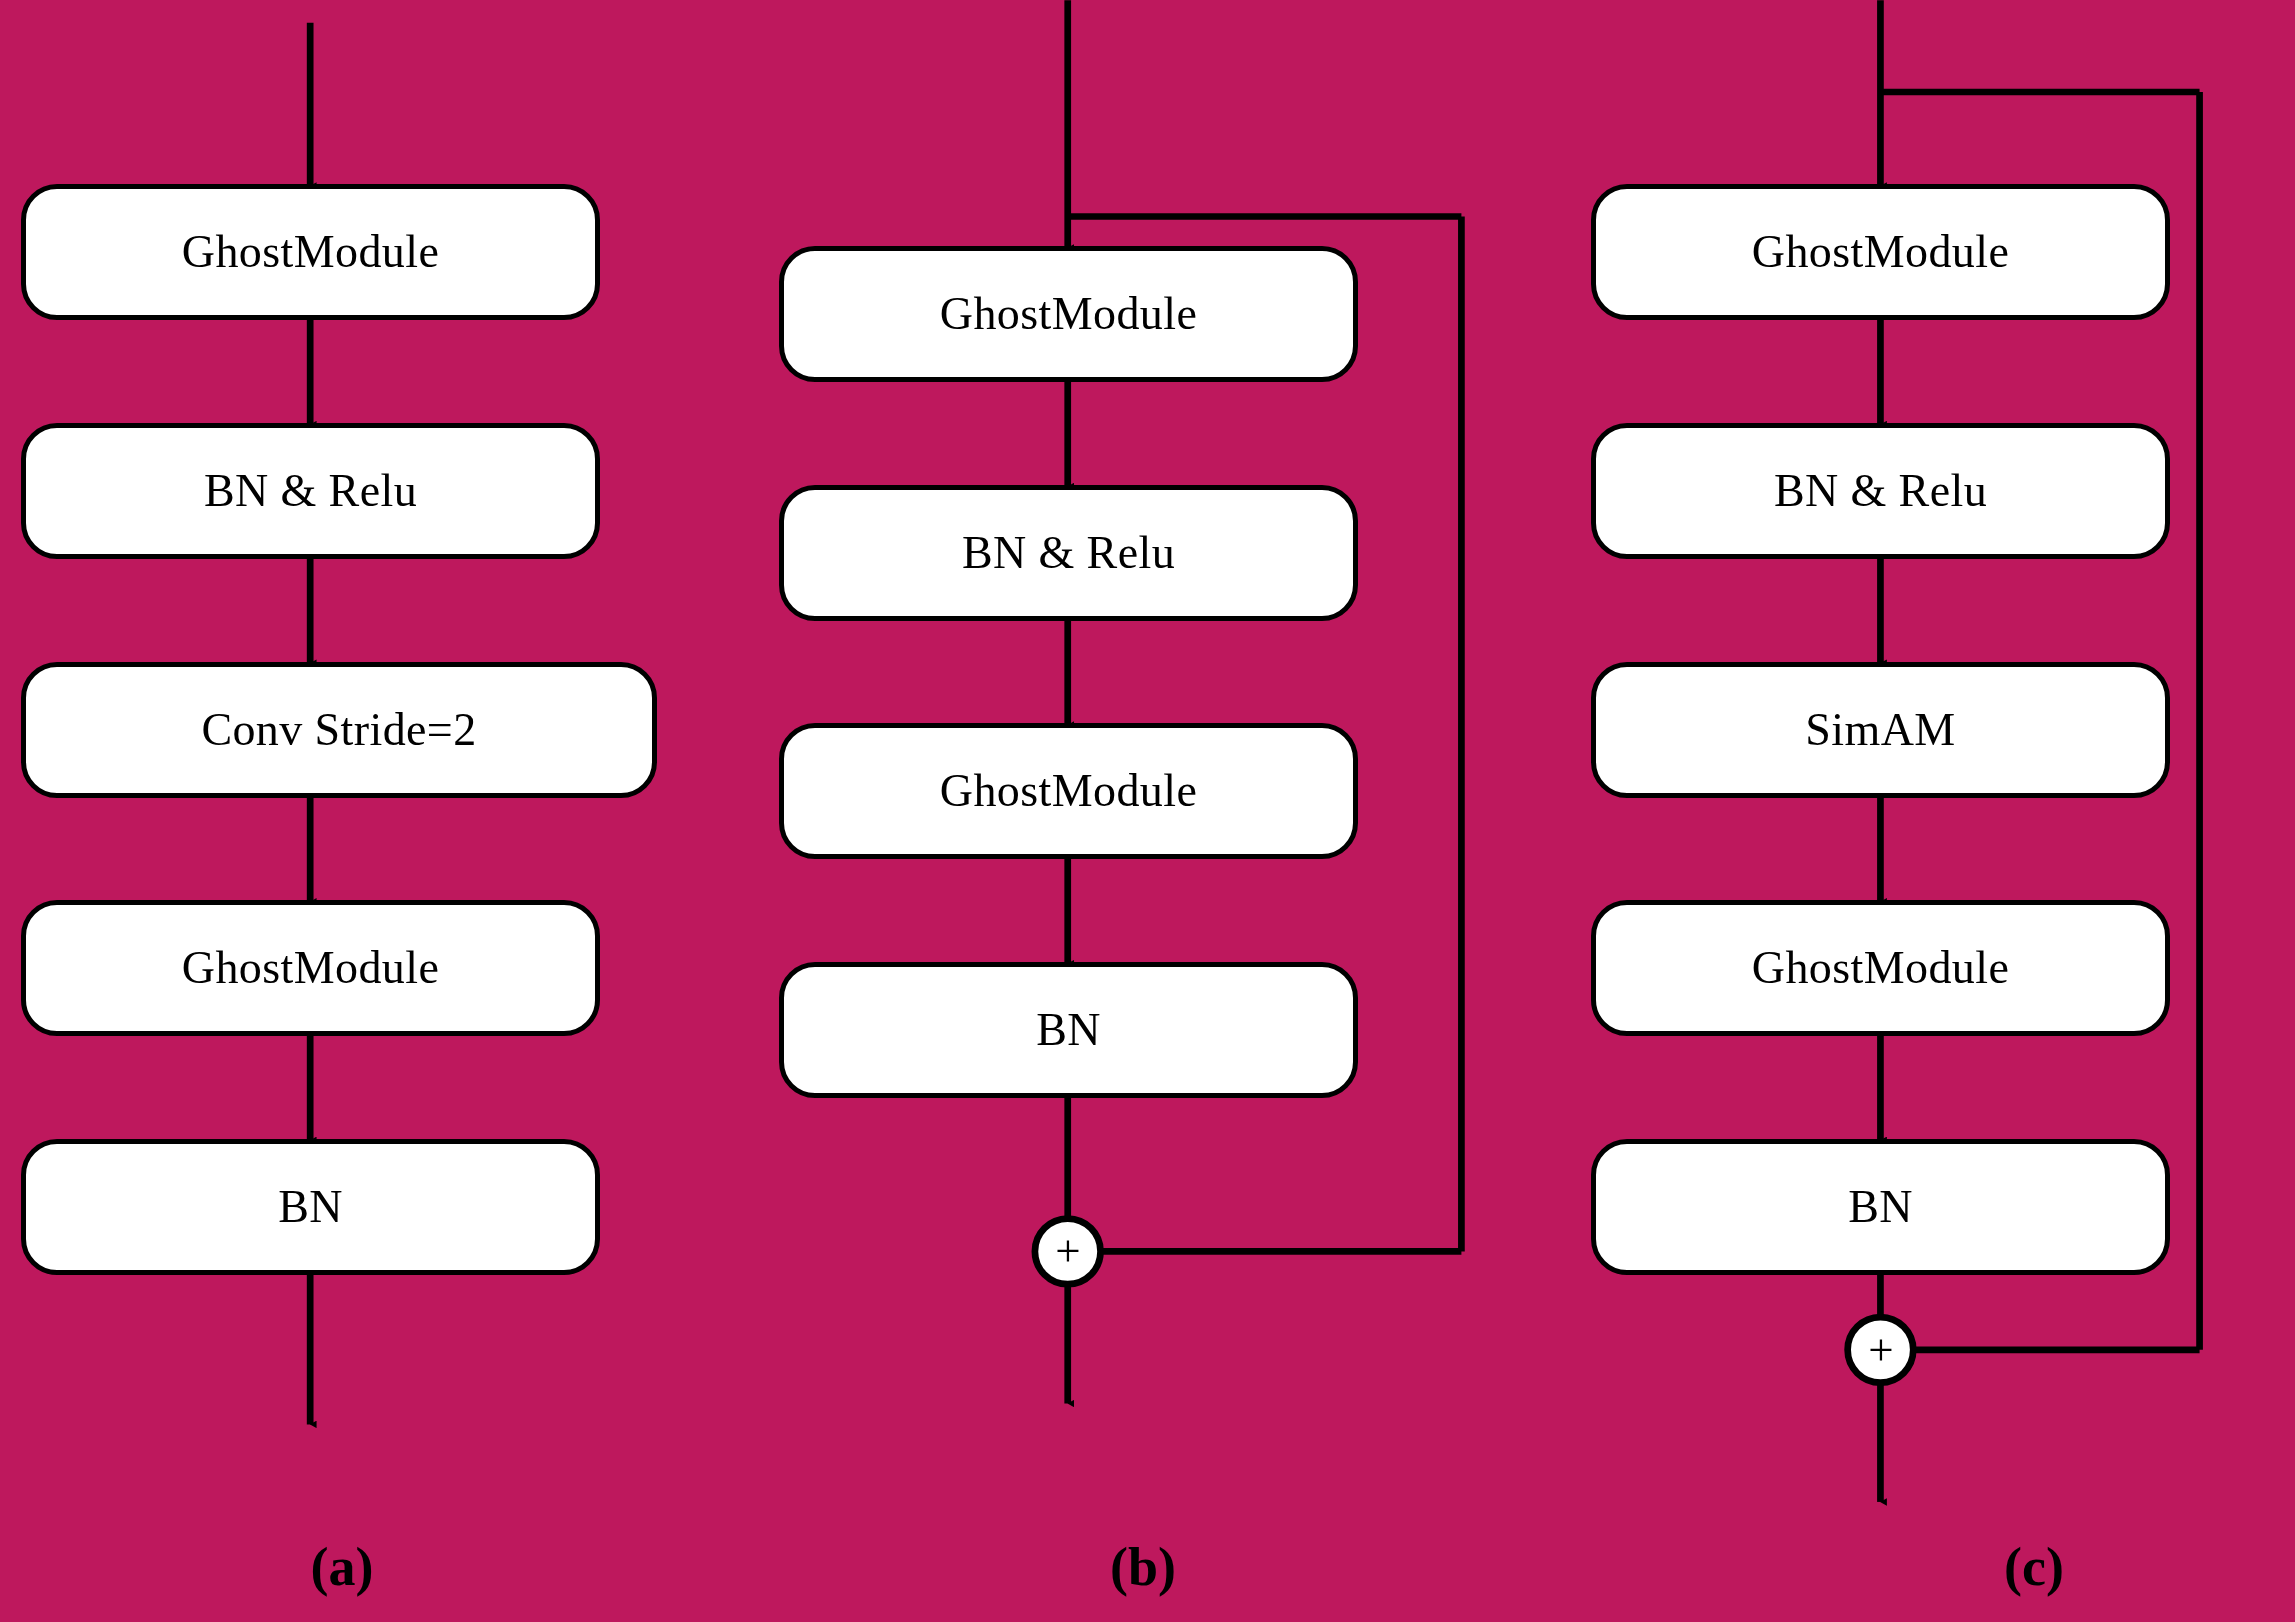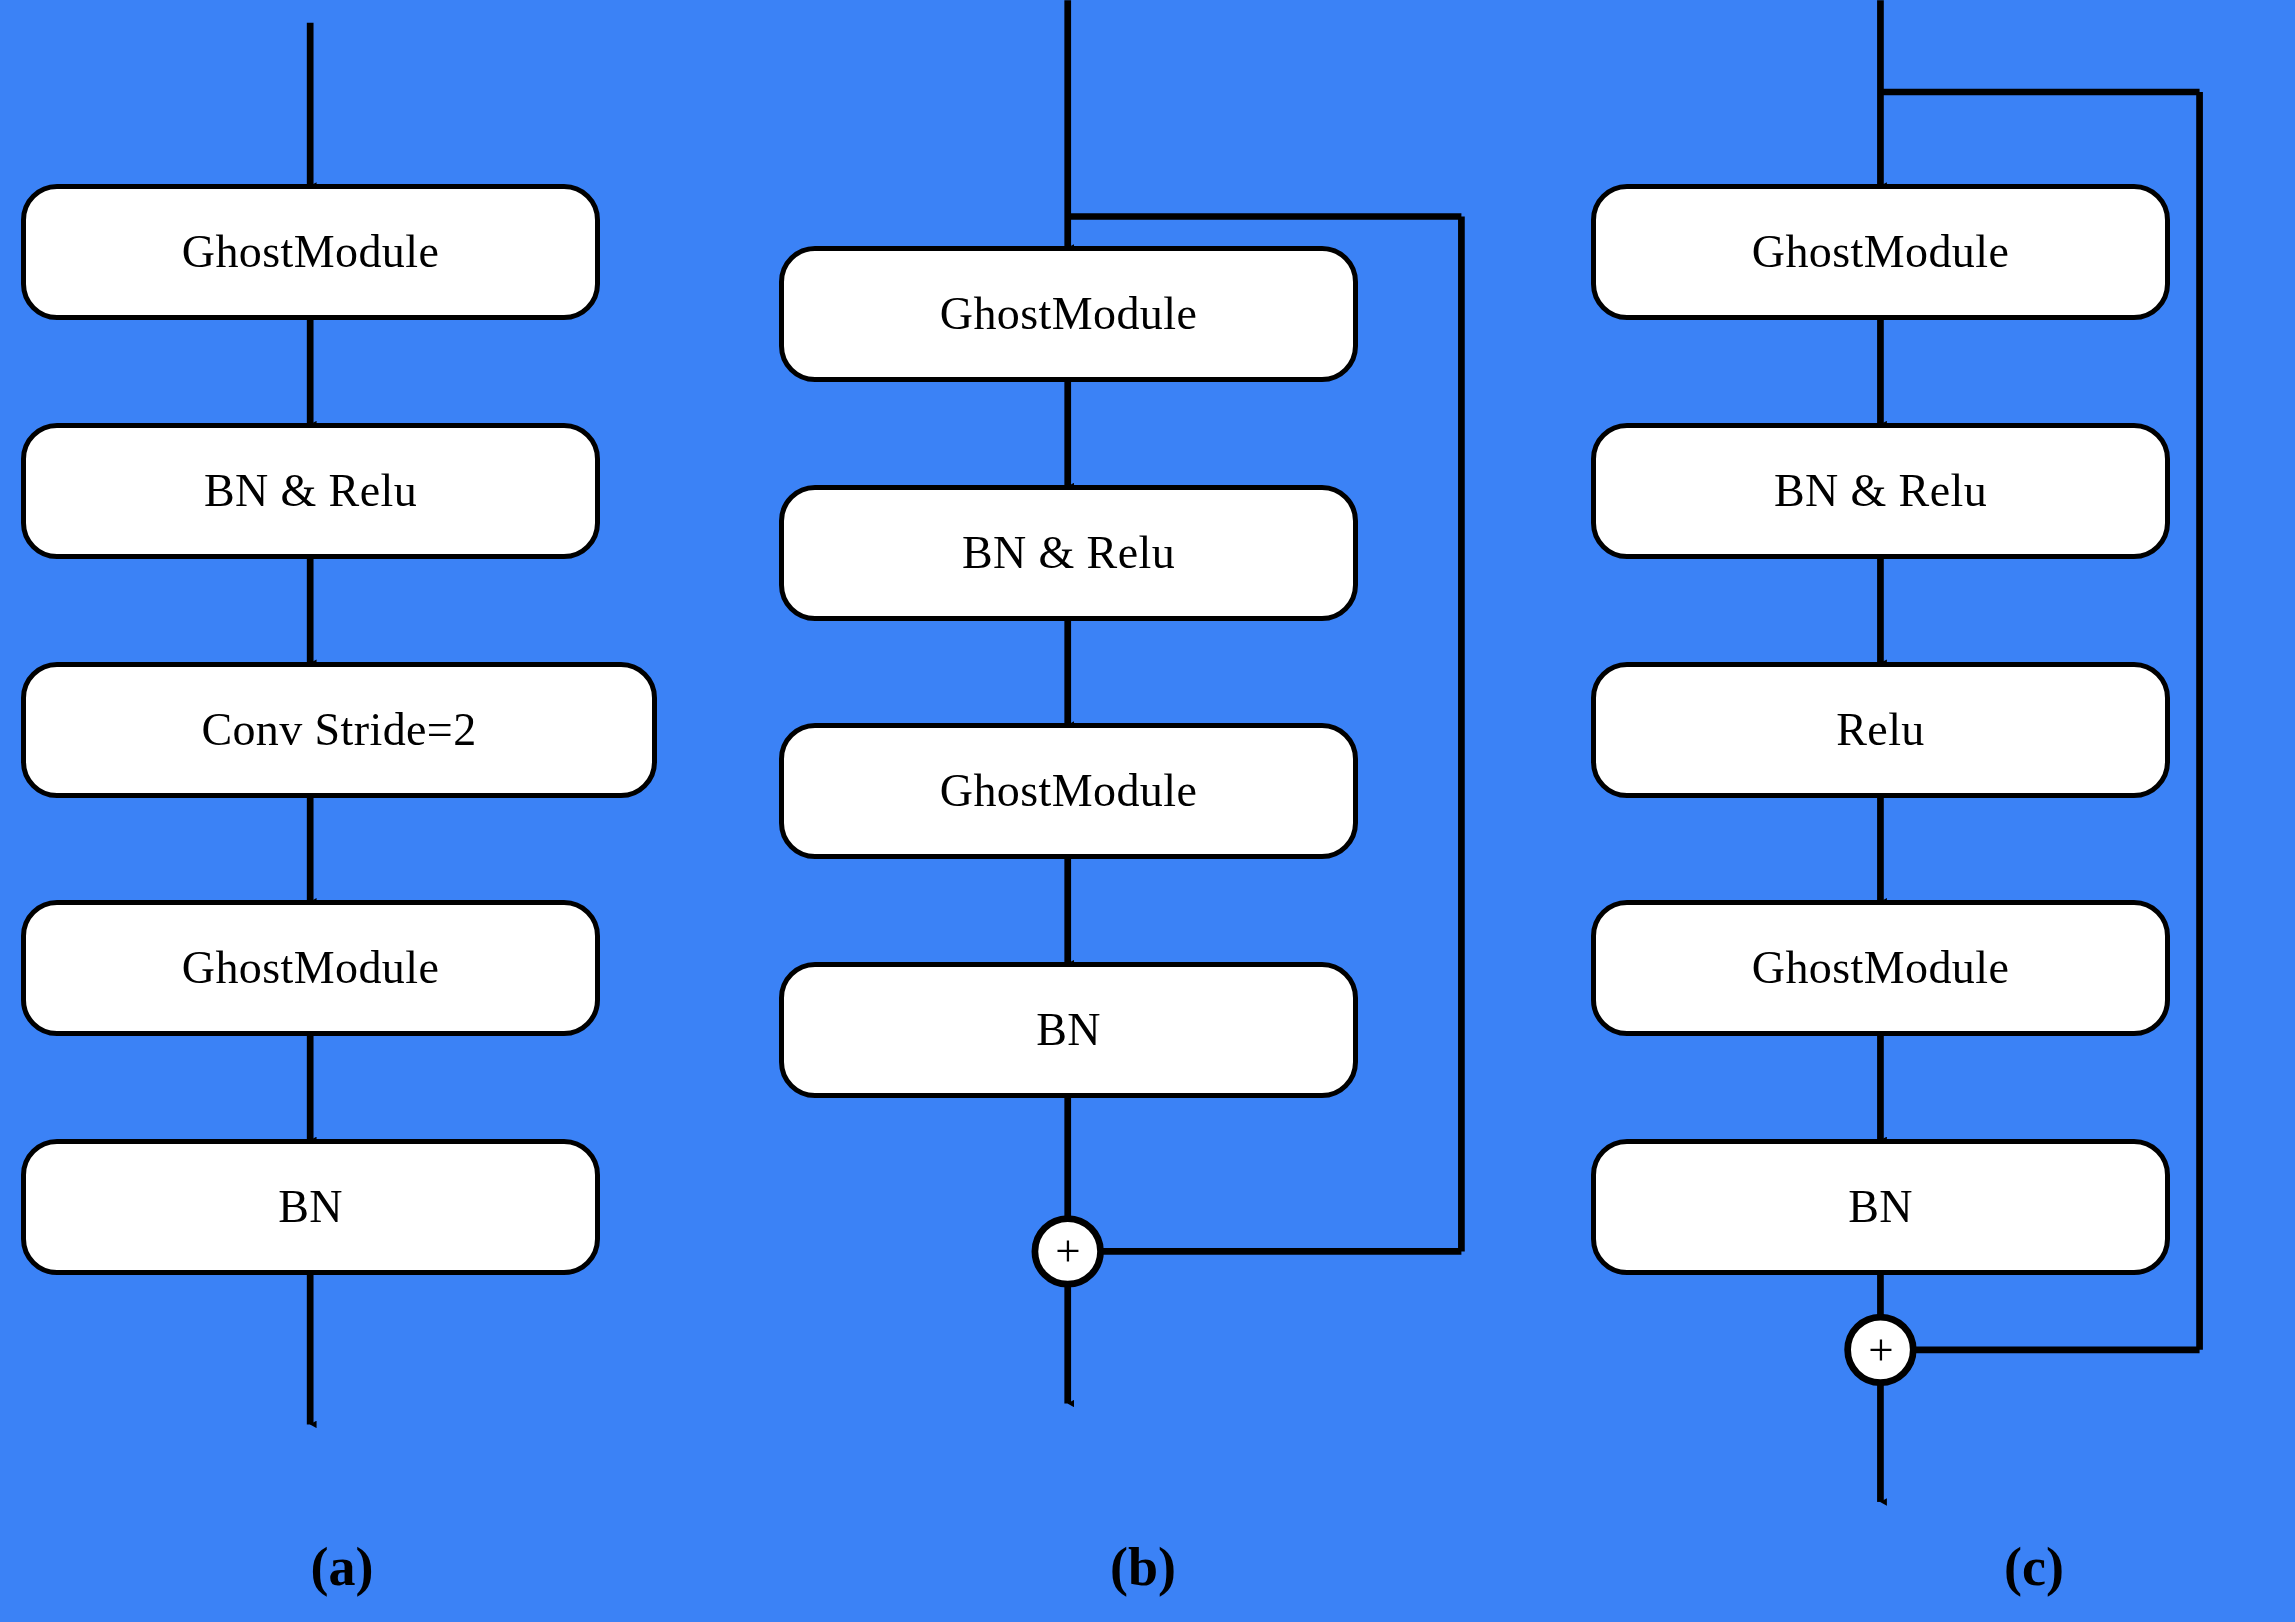--- a/index.html
+++ b/index.html
@@ -59,21 +59,21 @@
     font-size: 45px;
     color: #000000;
     transform: translate(-50%, -50%);
     line-height: 1;
     pointer-events: none;
   }
 </style>
 </head>
 <body>
 
-<div id="diagram-root" style="background: #3b82f6;">
+<div id="diagram-root" style="background: #be185d;">
   <svg class="layer" id="connector-layer" viewBox="0 0 3078 2176">
     <defs>
       <marker id="arrowDown" markerWidth="10" markerHeight="9" refX="5" refY="8.6" orient="auto" markerUnits="userSpaceOnUse">
         <path d="M0,0 L10,0 L5,9 Z" fill="#000000"></path>
       </marker>
       <marker id="arrowLeft" markerWidth="9" markerHeight="10" refX="8.6" refY="5" orient="auto" markerUnits="userSpaceOnUse">
         <path d="M9,0 L9,10 L0,5 Z" fill="#000000"></path>
       </marker>
     </defs>
     <g id="connectors" stroke="#000000" stroke-width="9" fill="none">
@@ -136,21 +136,21 @@
         <span class="node-label">BN</span>
       </div>
       <div class="add-symbol" style="left: 1068px; top: 1251px;">+</div>
       <div class="node-box" style="left: 1591px; top: 184px; width: 579px; height: 136px;">
         <span class="node-label">GhostModule</span>
       </div>
       <div class="node-box" style="left: 1591px; top: 423px; width: 579px; height: 136px;">
         <span class="node-label">BN &amp; Relu</span>
       </div>
       <div class="node-box" style="left: 1591px; top: 662px; width: 579px; height: 136px;">
-        <span class="node-label">Relu</span>
+        <span class="node-label">SimAM</span>
       </div>
       <div class="node-box" style="left: 1591px; top: 900px; width: 579px; height: 136px;">
         <span class="node-label">GhostModule</span>
       </div>
       <div class="node-box" style="left: 1591px; top: 1139px; width: 579px; height: 136px;">
         <span class="node-label">BN</span>
       </div>
       <div class="add-symbol" style="left: 1881px; top: 1350px;">+</div>
     </div>
   <div id="captions-layer">

